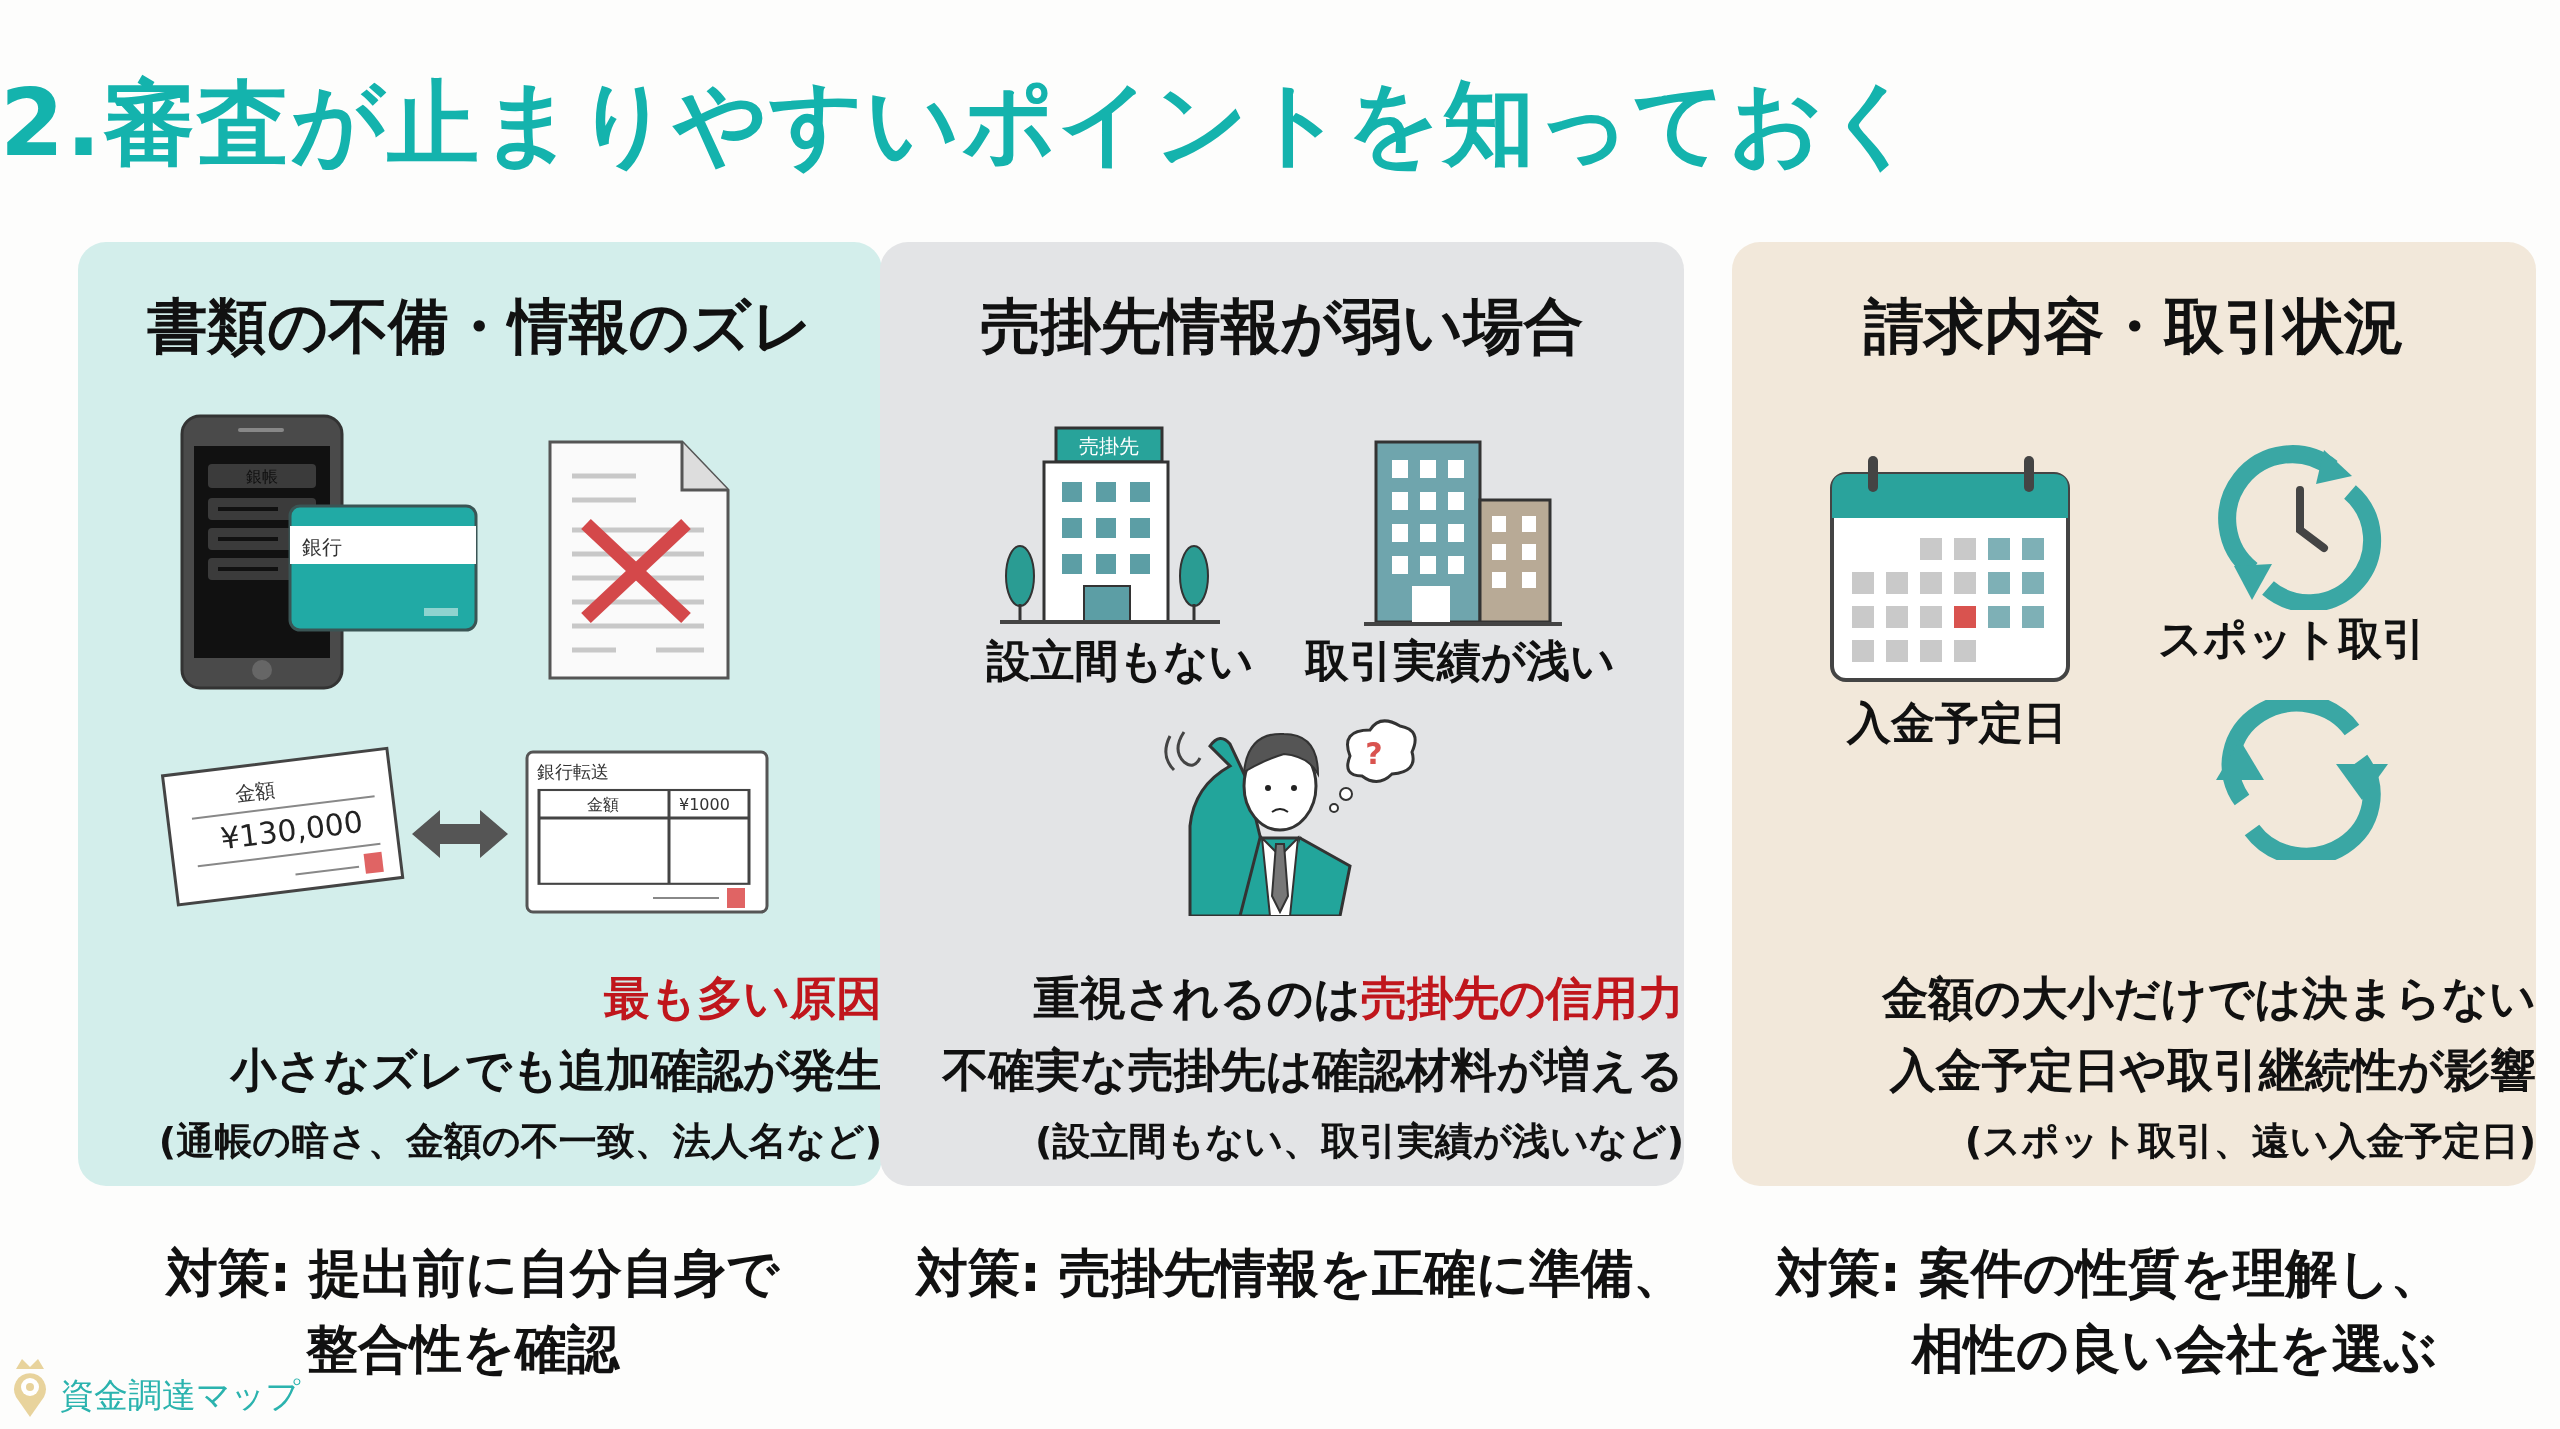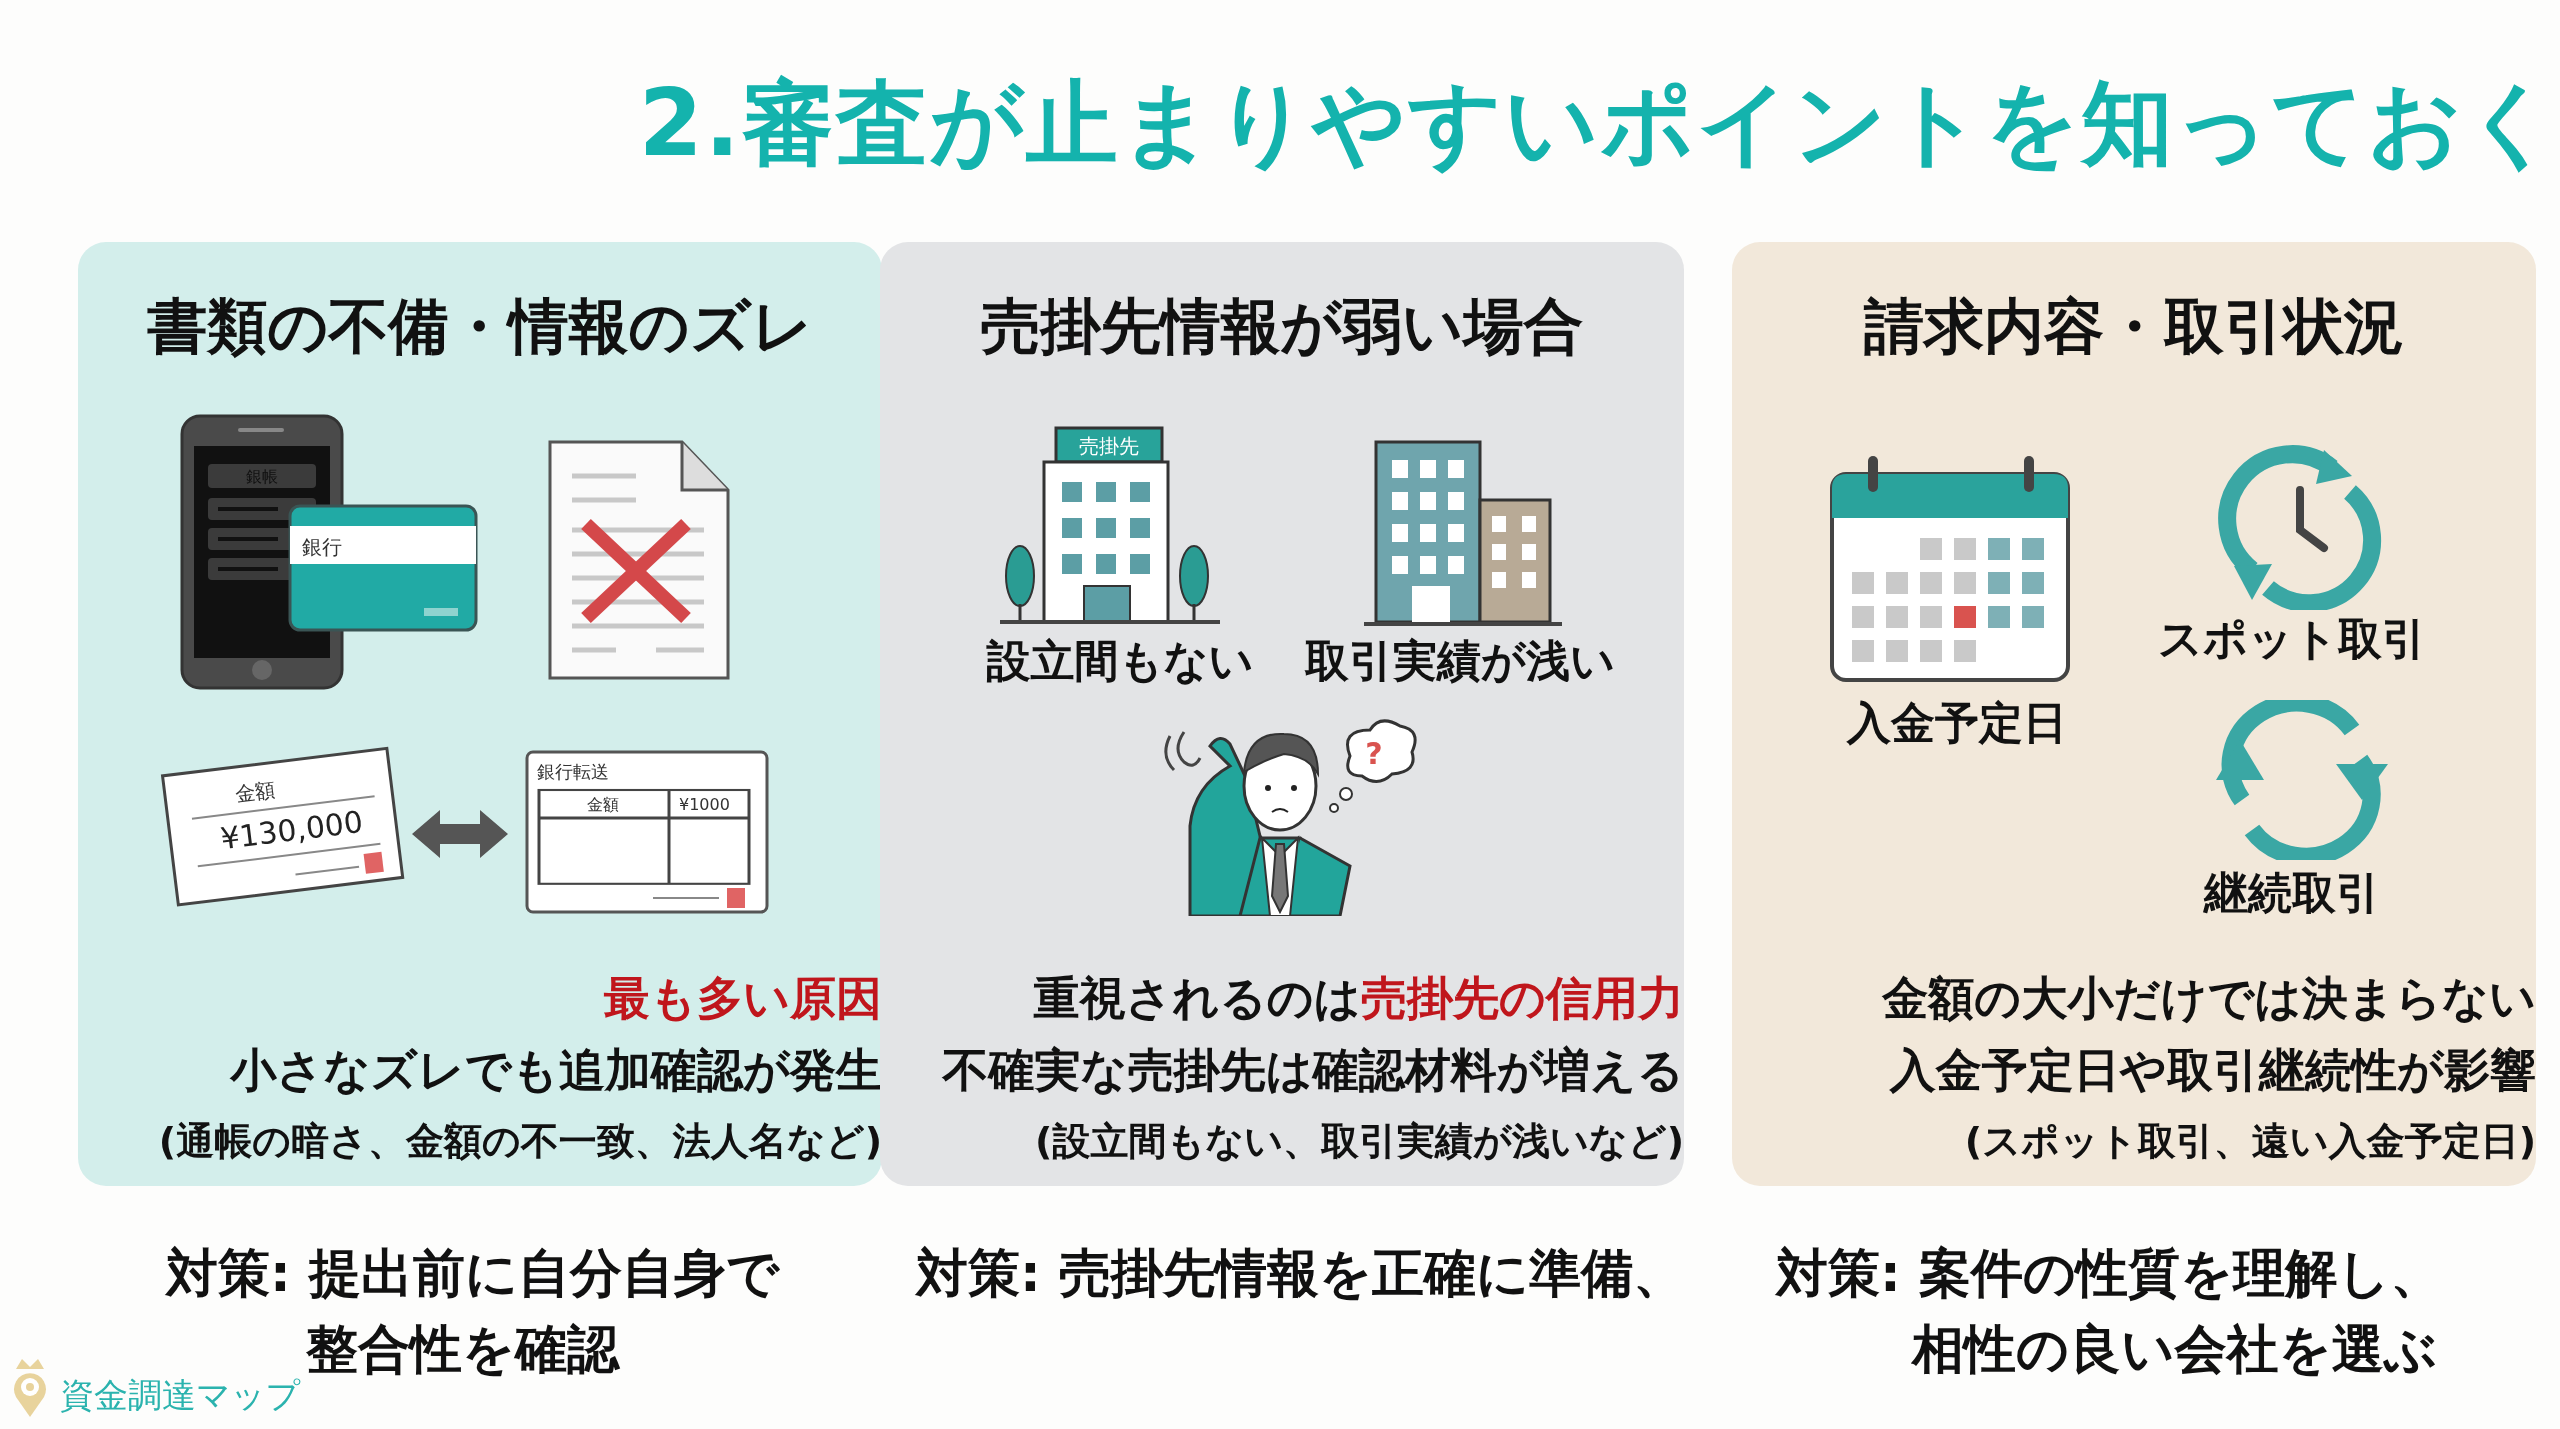--- a/index.html
+++ b/index.html
@@ -1,20 +1,20 @@
 <!DOCTYPE html>
 <html><head>
 <meta charset="utf-8">
 <style>
   * { box-sizing: border-box; margin: 0; padding: 0; }
   html, body { width: 2560px; height: 1429px; background: #fdfdfc; overflow: hidden; }
   body { font-family: "DejaVu Sans", "Liberation Sans", sans-serif; color: #111; position: relative; }
 
   .title {
-    position: absolute; left: 0; top: 62px; width: 2560px; text-align: right;
+    position: absolute; left: 0; top: 62px; width: 2560px; text-align: left;
     font-size: 92px; font-weight: bold; color: #14b3ad; letter-spacing: 2px;
   }
 
   .panel {
     position: absolute; top: 242px; width: 804px; height: 944px; border-radius: 28px;
   }
   .p1 { left: 78px; background: #d3eeeb; }
   .p2 { left: 880px; background: #e3e4e6; }
   .p3 { left: 1708px; background: #f2e8da; margin-left: 24px; }
 
@@ -246,21 +246,20 @@
     <path d="M88 50 V90 L112 108" fill="none" stroke="#444" stroke-width="8" stroke-linecap="round"></path>
   </svg>
   <div class="cap" style="left:400px;top:368px;width:320px">スポット取引</div>
 
   <svg style="position:absolute;left:480px;top:458px" width="180" height="160" viewBox="0 0 180 160">
     <path d="M30 100 A64 60 0 0 1 140 30" fill="none" stroke="#3aa7a4" stroke-width="18"></path>
     <path d="M4 80 L28 40 L52 80 Z" fill="#3aa7a4"></path>
     <path d="M148 60 A64 60 0 0 1 40 130" fill="none" stroke="#3aa7a4" stroke-width="18"></path>
     <path d="M124 64 L176 64 L150 100 Z" fill="#3aa7a4"></path>
   </svg>
-  <div class="cap" style="left:400px;top:622px;width:320px">継続取引</div>
 
   <div class="lines" style="top:720px">
     <div class="l1">金額の大小だけでは決まらない</div>
     <div class="l2">入金予定日や取引継続性が影響</div>
     <div class="l3">(スポット取引、遠い入金予定日)</div>
   </div>
 </div>
 
 <div class="counter" style="left:166px">
   <span>対策: 提出前に自分自身で</span>

